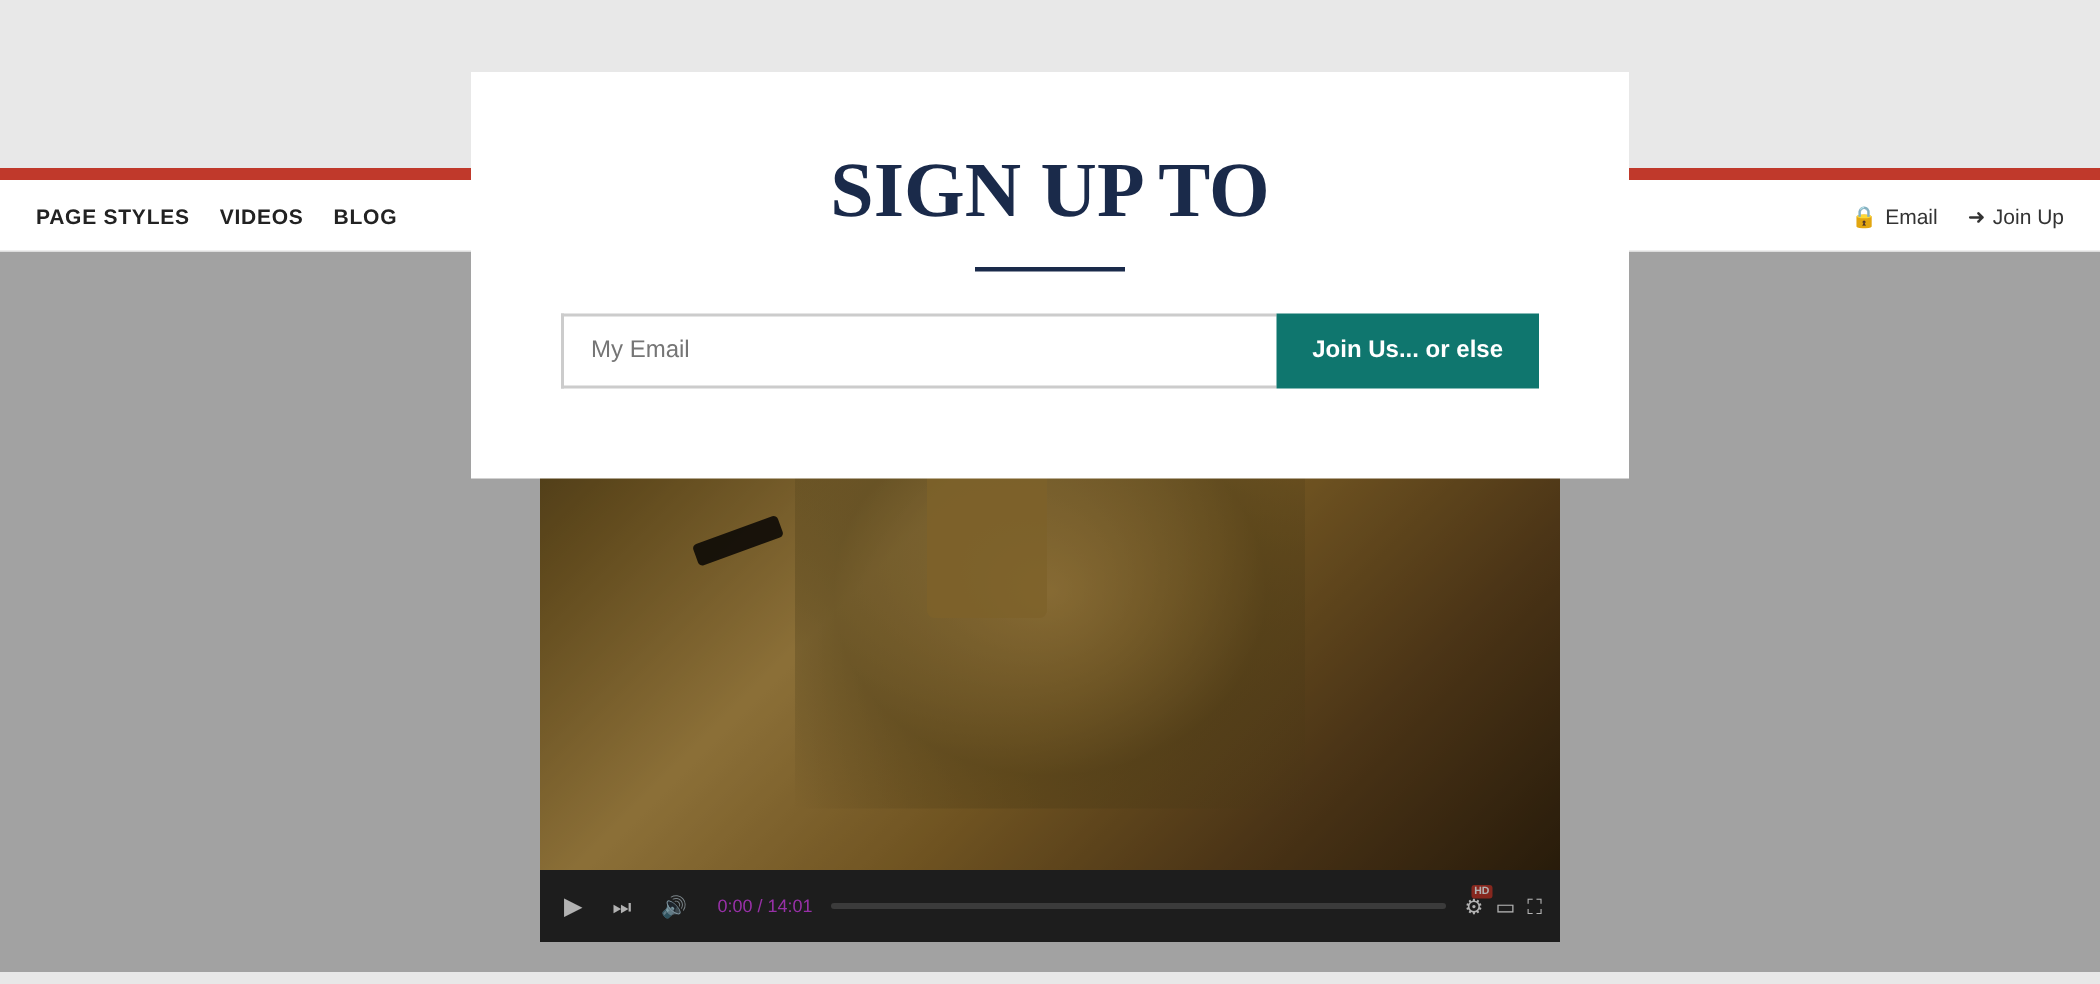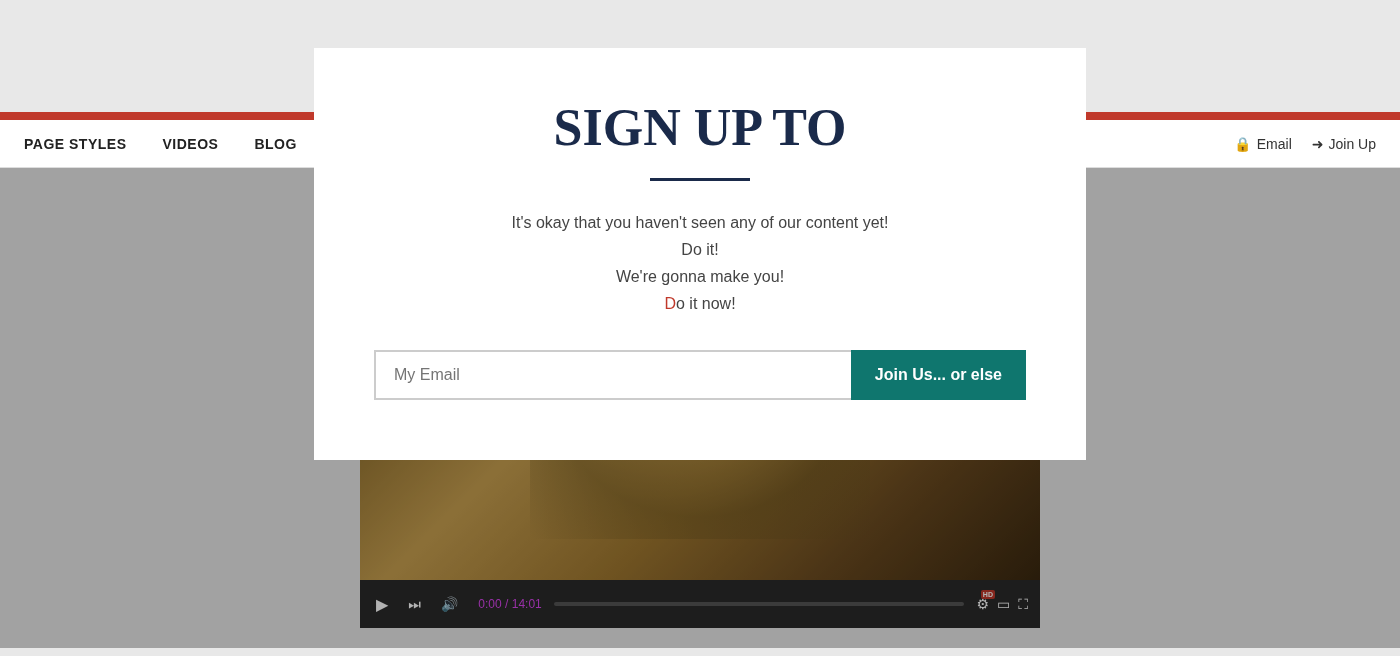--- a/index.html
+++ b/index.html
@@ -36,21 +36,21 @@
       justify-content: space-between;
       padding: 0 24px;
       border-bottom: 1px solid #ddd;
       position: relative;
       z-index: 1;
     }
 
     .nav-left {
       display: flex;
       align-items: center;
-      gap: 36px;
+      gap: 20px;
     }
 
     .nav-item {
       font-size: 14px;
       font-weight: 700;
       color: #222;
       text-transform: uppercase;
       letter-spacing: 0.5px;
       cursor: pointer;
     }
@@ -356,26 +356,20 @@
       </div>
     </div>
   </div>
 
   <div class="modal-overlay">
     <div class="modal">
       <div class="modal-title">
         <span>SIGN UP TO</span><br>
       </div>
       <div class="modal-divider"></div>
-      <div class="modal-body">
-        <span>It's okay that you haven't seen any of our content yet!</span><br>
-        <span>Do it!</span><br>
-        <span>We're gonna make you!</span><br>
-        <span class="highlight">D</span><span>o it now!</span>
-      </div>
       <div class="modal-form">
         <input class="email-input" type="email" placeholder="My Email" style="">
         <button class="join-btn">Join Us... or else</button>
       </div>
     </div>
   </div>
 
 </div>
 
 </body></html>

